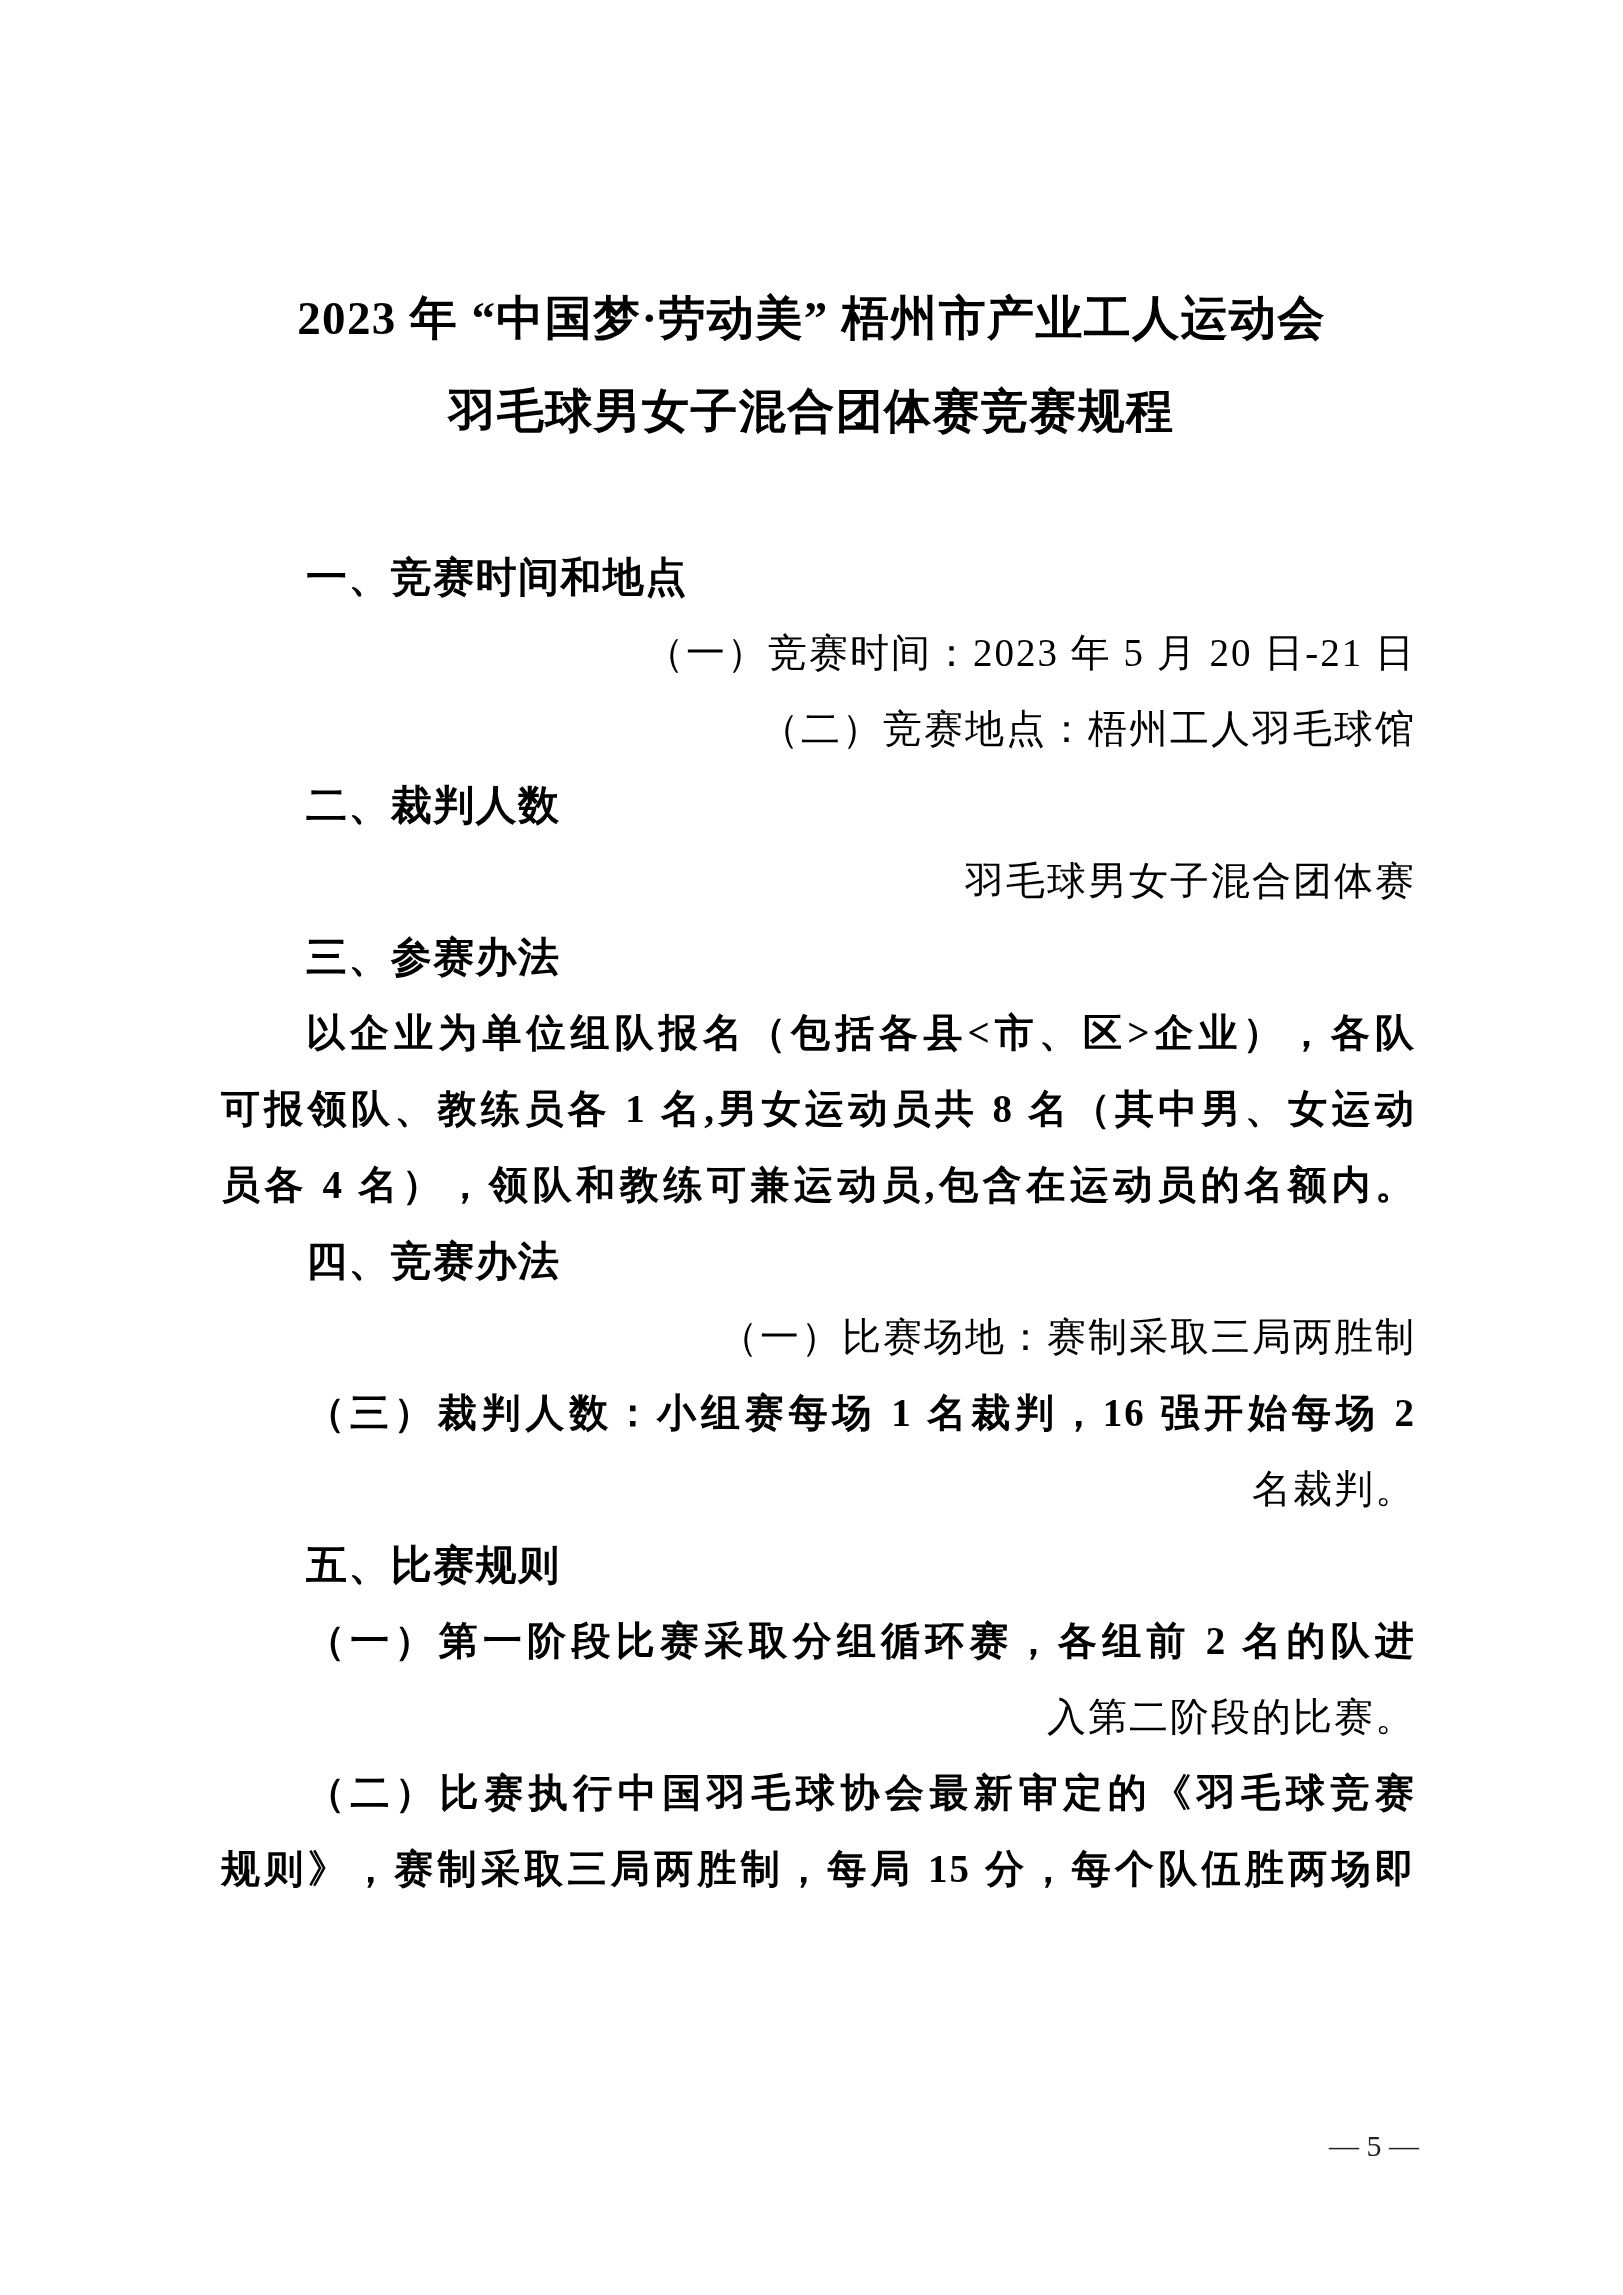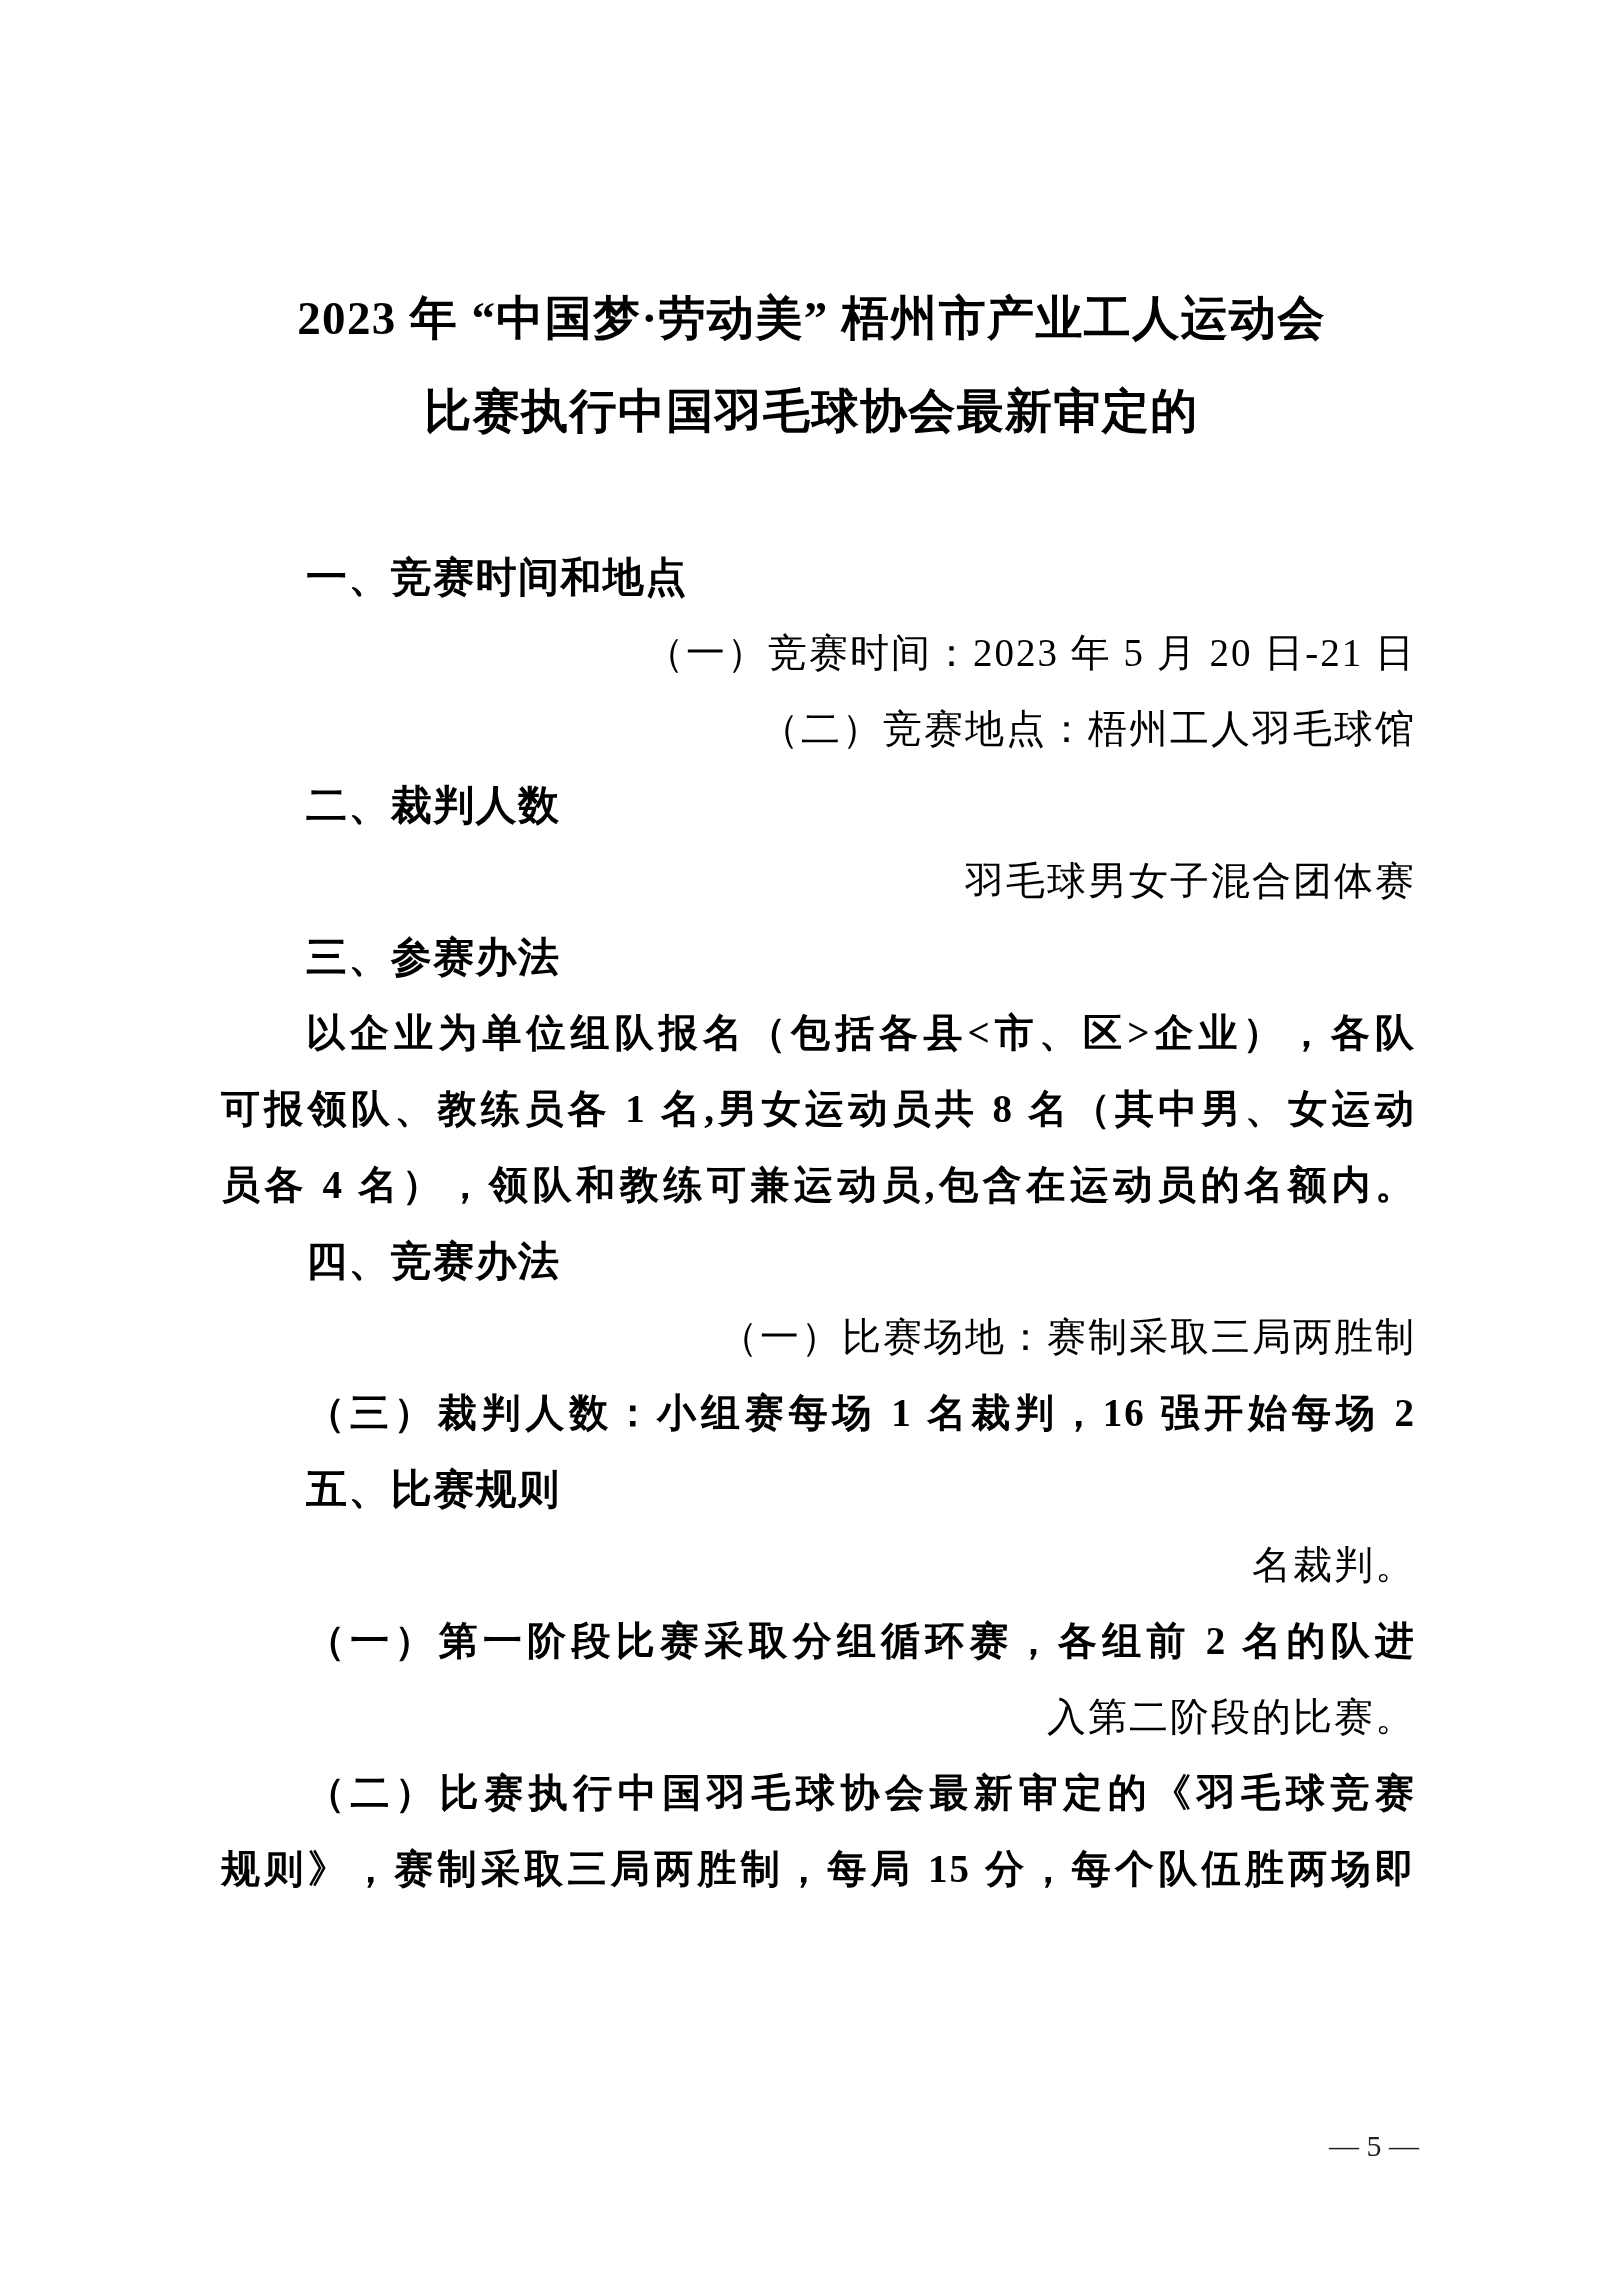--- a/index.html
+++ b/index.html
@@ -77,38 +77,38 @@
     white-space: nowrap;
   }
 </style>
 </head>
 <body>
 
 <div class="page">
 
   <header class="title-block">
     <div class="title-line">2023 年 “中国梦·劳动美” 梧州市产业工人运动会</div>
-    <div class="title-line">比赛执行中国羽毛球协会最新审定的</div>
+    <div class="title-line">羽毛球男女子混合团体赛竞赛规程</div>
   </header>
 
   <main class="content">
     <div class="line heading indent">一、竞赛时间和地点</div>
     <div class="line body indent">（一）竞赛时间：2023 年 5 月 20 日-21 日</div>
     <div class="line body indent">（二）竞赛地点：梧州工人羽毛球馆</div>
     <div class="line heading indent">二、裁判人数</div>
     <div class="line body indent">羽毛球男女子混合团体赛</div>
     <div class="line heading indent">三、参赛办法</div>
     <div class="line body indent justify">以企业为单位组队报名（包括各县&lt;市、区&gt;企业），各队</div>
     <div class="line body justify">可报领队、教练员各 1 名,男女运动员共 8 名（其中男、女运动</div>
     <div class="line body justify">员各 4 名），领队和教练可兼运动员,包含在运动员的名额内。</div>
     <div class="line heading indent">四、竞赛办法</div>
     <div class="line body indent">（一）比赛场地：赛制采取三局两胜制</div>
     <div class="line body indent justify">（三）裁判人数：小组赛每场 1 名裁判，16 强开始每场 2</div>
+    <div class="line body">名裁判。</div>
     <div class="line heading indent">五、比赛规则</div>
-    <div class="line body">名裁判。</div>
     <div class="line body indent justify">（一）第一阶段比赛采取分组循环赛，各组前 2 名的队进</div>
     <div class="line body">入第二阶段的比赛。</div>
     <div class="line body indent justify">（二）比赛执行中国羽毛球协会最新审定的《羽毛球竞赛</div>
     <div class="line body justify">规则》，赛制采取三局两胜制，每局 15 分，每个队伍胜两场即</div>
   </main>
 
   <footer class="page-footer">
     <span class="page-number">— 5 —</span>
   </footer>
 

